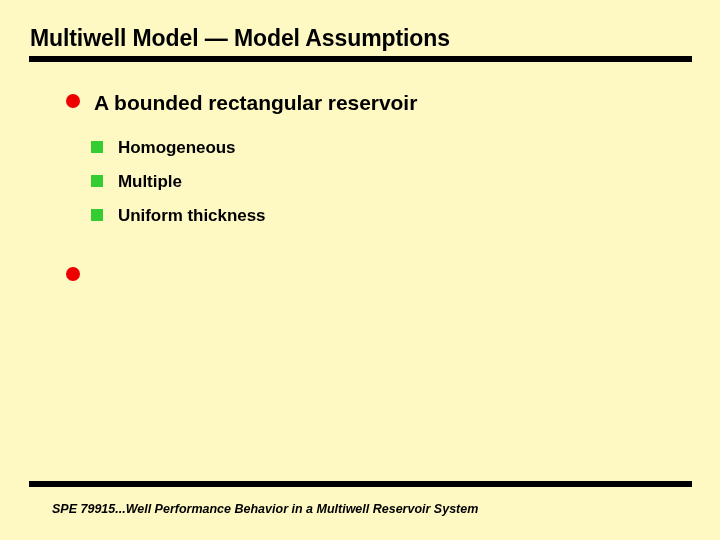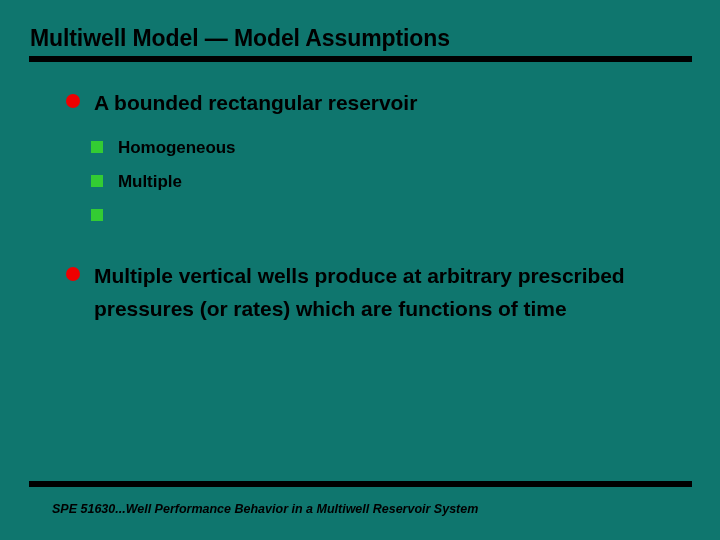--- a/index.html
+++ b/index.html
@@ -13,21 +13,21 @@
     position: relative;
     overflow: hidden;
     font-family: "Liberation Sans", sans-serif;
     color: #000000;
     -webkit-font-smoothing: none;
   }
 
   .slide {
     position: absolute;
     inset: 0;
-    background: #0f766e;
+    background: #fef9c3;
   }
 
   
   .title {
     position: absolute;
     left: 30px;
     top: 24px;
     font-size: 23px;
     font-weight: bold;
     line-height: 28px;
@@ -145,29 +145,29 @@
       <div class="l2-item">
         <span class="bullet-square"></span>
         <span class="l2-text">Homogeneous</span>
       </div>
       <div class="l2-item">
         <span class="bullet-square"></span>
         <span class="l2-text">Multiple</span>
       </div>
       <div class="l2-item">
         <span class="bullet-square"></span>
+        <span class="l2-text">Uniform thickness</span>
       </div>
     </div>
 
     <div class="gap-block"></div>
 
     <div class="l1-item">
       <span class="bullet-dot"></span>
-      <span class="l1-text">Multiple vertical wells produce at arbitrary prescribed pressures (or rates) which are functions of time</span>
     </div>
 
   </div>
 
   <div class="rule-bottom"></div>
 
-  <div class="footer">SPE 51630...Well Performance Behavior in a Multiwell Reservoir System</div>
+  <div class="footer">SPE 79915...Well Performance Behavior in a Multiwell Reservoir System</div>
 
 </div>
 
 </body></html>

